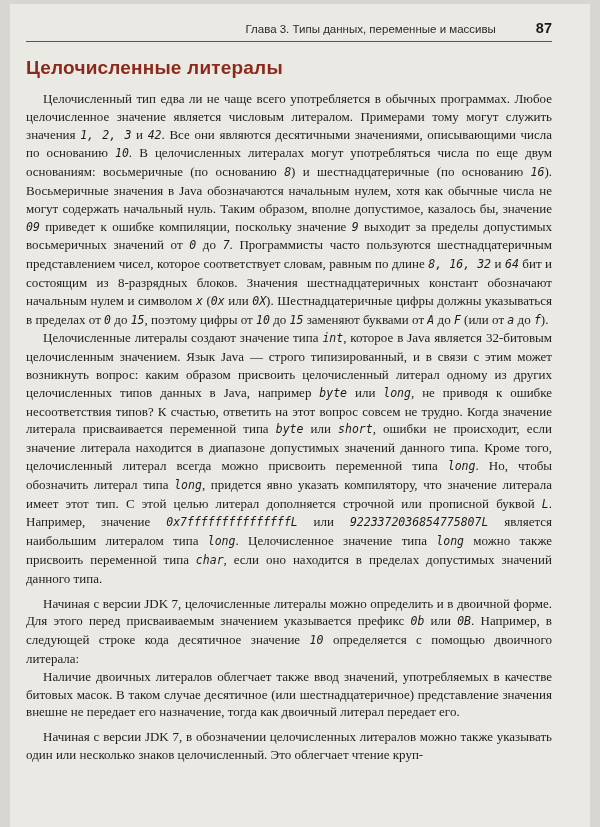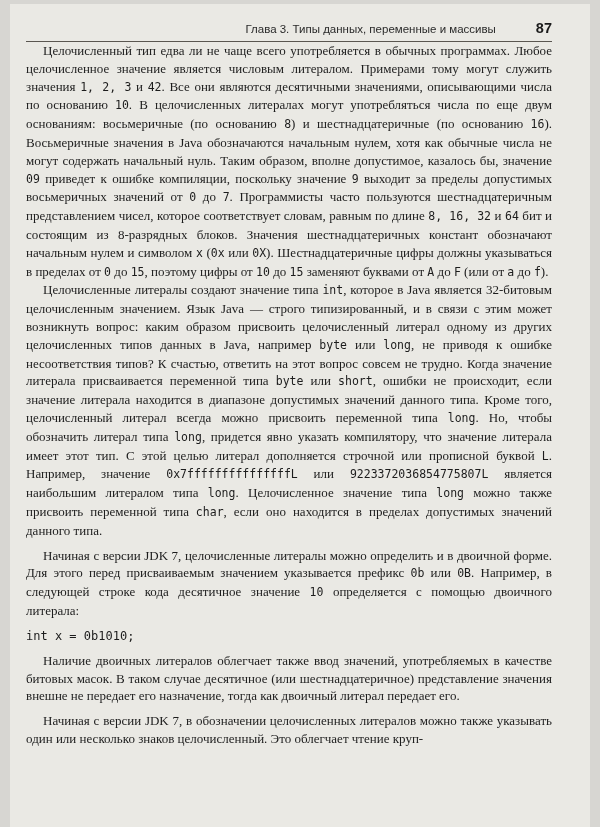--- a/index.html
+++ b/index.html
@@ -21,36 +21,36 @@
   .title{
     font-family:"Liberation Sans",sans-serif;font-weight:bold;
     font-size:19px;color:var(--title,#8b2a1b);
     margin:15px 0 11px 0;letter-spacing:.2px;
   }
   .para{
     margin:0;font-size:13px;line-height:17.8px;
     text-align:justify;text-indent:17px;
   }
   .para.mt{margin-top:7px;}
-  .code{font-family:"DejaVu Sans Mono","Liberation Mono",monospace;font-size:11.5px;}
+  .code{font-family:"DejaVu Sans Mono","Liberation Mono",monospace;font-size:11.5px;font-style:italic;}
   .it{}
   .codeblock{
     font-family:"DejaVu Sans Mono","Liberation Mono",monospace;
     font-size:12px;margin:9px 0 9px 0;white-space:pre;
   }
 </style>
 </head>
 <body>
 
 <div class="page">
   <div class="header">
     <span class="chapter">Глава 3. Типы данных, переменные и массивы</span>
     <span class="pagenum">87</span>
   </div>
+  <h1 class="title">Целочисленные литералы</h1>
   <div>
       <p class="para"><span class="tx">Целочисленный тип едва ли не чаще всего употребляется в обычных программах. Любое целочисленное значение является числовым литералом. Примерами тому могут служить значения </span><span class="code">1, 2, 3</span><span class="tx"> и </span><span class="code">42</span><span class="tx">. Все они являются десятичными значениями, описывающими числа по основанию </span><span class="code">10</span><span class="tx">. В целочисленных литералах могут употребляться числа по еще двум основаниям: </span><span class="it">восьмеричные</span><span class="tx"> (по основанию </span><span class="code">8</span><span class="tx">) и </span><span class="it">шестнадцатеричные</span><span class="tx"> (по основанию </span><span class="code">16</span><span class="tx">). Восьмеричные значения в Java обозначаются начальным нулем, хотя как обычные числа не могут содержать начальный нуль. Таким образом, вполне допустимое, казалось бы, значение </span><span class="code">09</span><span class="tx"> приведет к ошибке компиляции, поскольку значение </span><span class="code">9</span><span class="tx"> выходит за пределы допустимых восьмеричных значений от </span><span class="code">0</span><span class="tx"> до </span><span class="code">7</span><span class="tx">. Программисты часто пользуются шестнадцатеричным представлением чисел, которое соответствует словам, равным по длине </span><span class="code">8, 16, 32</span><span class="tx"> и </span><span class="code">64</span><span class="tx"> бит и состоящим из 8-разрядных блоков. Значения шестнадцатеричных констант обозначают начальным нулем и символом </span><span class="code">x</span><span class="tx"> (</span><span class="code">0x</span><span class="tx"> или </span><span class="code">0X</span><span class="tx">). Шестнадцатеричные цифры должны указываться в пределах от </span><span class="code">0</span><span class="tx"> до </span><span class="code">15</span><span class="tx">, поэтому цифры от </span><span class="code">10</span><span class="tx"> до </span><span class="code">15</span><span class="tx"> заменяют буквами от </span><span class="code">A</span><span class="tx"> до </span><span class="code">F</span><span class="tx"> (или от </span><span class="code">a</span><span class="tx"> до </span><span class="code">f</span><span class="tx">).</span></p>
       <p class="para"><span class="tx">Целочисленные литералы создают значение типа </span><span class="code">int</span><span class="tx">, которое в Java является 32-битовым целочисленным значением. Язык Java — строго типизированный, и в связи с этим может возникнуть вопрос: каким образом присвоить целочисленный литерал одному из других целочисленных типов данных в Java, например </span><span class="code">byte</span><span class="tx"> или </span><span class="code">long</span><span class="tx">, не приводя к ошибке несоответствия типов? К счастью, ответить на этот вопрос совсем не трудно. Когда значение литерала присваивается переменной типа </span><span class="code">byte</span><span class="tx"> или </span><span class="code">short</span><span class="tx">, ошибки не происходит, если значение литерала находится в диапазоне допустимых значений данного типа. Кроме того, целочисленный литерал всегда можно присвоить переменной типа </span><span class="code">long</span><span class="tx">. Но, чтобы обозначить литерал типа </span><span class="code">long</span><span class="tx">, придется явно указать компилятору, что значение литерала имеет этот тип. С этой целью литерал дополняется строчной или прописной буквой </span><span class="code">L</span><span class="tx">. Например, значение </span><span class="code">0x7fffffffffffffffL</span><span class="tx"> или </span><span class="code">9223372036854775807L</span><span class="tx"> является наибольшим литералом типа </span><span class="code">long</span><span class="tx">. Целочисленное значение типа </span><span class="code">long</span><span class="tx"> можно также присвоить переменной типа </span><span class="code">char</span><span class="tx">, если оно находится в пределах допустимых значений данного типа.</span></p>
       <p class="para mt"><span class="tx">Начиная с версии JDK 7, целочисленные литералы можно определить и в двоичной форме. Для этого перед присваиваемым значением указывается префикс </span><span class="code">0b</span><span class="tx"> или </span><span class="code">0B</span><span class="tx">. Например, в следующей строке кода десятичное значение </span><span class="code">10</span><span class="tx"> определяется с помощью двоичного литерала:</span></p>
-      <pre class="codeblock">int x = 0b1010;</pre>
       <p class="para"><span class="tx">Наличие двоичных литералов облегчает также ввод значений, употребляемых в качестве битовых масок. В таком случае десятичное (или шестнадцатеричное) представление значения внешне не передает его назначение, тогда как двоичный литерал передает его.</span></p>
       <p class="para mt"><span class="tx">Начиная с версии JDK 7, в обозначении целочисленных литералов можно также указывать один или несколько знаков целочисленный. Это облегчает чтение круп-</span></p>
     </div>
 </div>
 
 </body></html>

